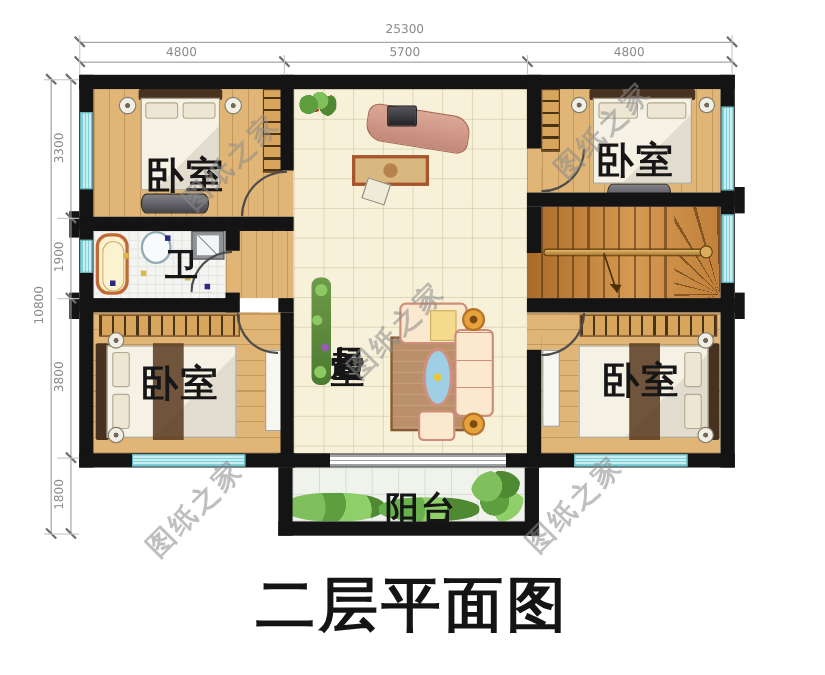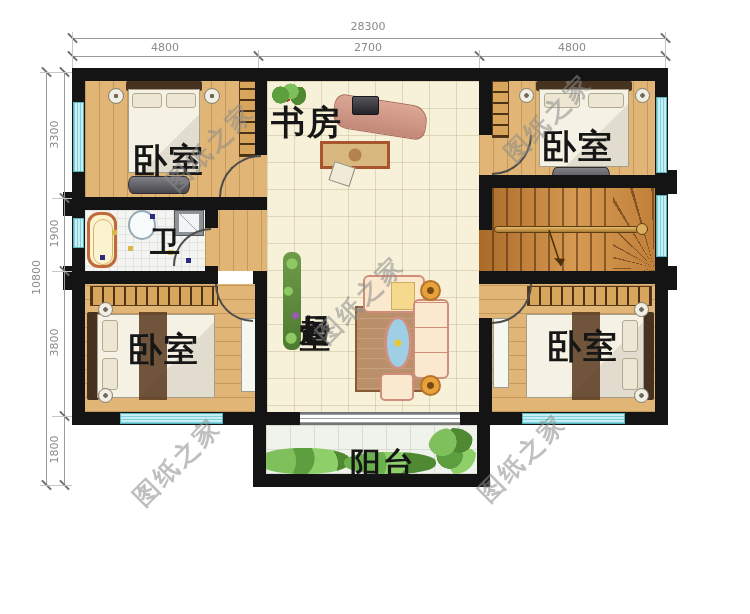--- a/index.html
+++ b/index.html
@@ -221,40 +221,39 @@
   <div class="ab win-h" style="left:522px;top:413px;width:103px;height:11px;"></div>
   <div class="ab" style="left:300px;top:412px;width:160px;height:13px;background:#ffffff;border-top:2px solid #777;border-bottom:2px solid #777;box-sizing:border-box;background-image:repeating-linear-gradient(0deg,#9aa0a0 0 1px,transparent 1px 4px);"></div>
 
   <div class="ab arc" style="left:219px;top:155px;width:42px;height:42px;border-left:2px solid #4c4c4c;border-top:2px solid #4c4c4c;border-top-left-radius:100% 100%;"></div>
   <div class="ab arc" style="left:173px;top:228px;width:38px;height:38px;border-left:2px solid #4c4c4c;border-top:2px solid #4c4c4c;border-top-left-radius:100% 100%;"></div>
   <div class="ab arc" style="left:215px;top:284px;width:38px;height:38px;border-left:2px solid #4c4c4c;border-bottom:2px solid #4c4c4c;border-bottom-left-radius:100% 100%;"></div>
   <div class="ab arc" style="left:492px;top:135px;width:40px;height:40px;border-right:2px solid #4c4c4c;border-bottom:2px solid #4c4c4c;border-bottom-right-radius:100% 100%;"></div>
   <div class="ab arc" style="left:492px;top:284px;width:40px;height:40px;border-right:2px solid #4c4c4c;border-bottom:2px solid #4c4c4c;border-bottom-right-radius:100% 100%;"></div>
 
   <div class="ab room-label" style="left:133px;top:143px;font-size:34px;">卧室</div>
-  <div class="ab room-label" style="left:271px;top:105px;font-size:34px;">书房</div>
   <div class="ab room-label" style="left:542px;top:129px;font-size:34px;">卧室</div>
   <div class="ab room-label" style="left:150px;top:226px;font-size:30px;">卫</div>
   <div class="ab room-label v-label" style="left:299px;top:290px;font-size:31px;">起居室</div>
   <div class="ab room-label" style="left:128px;top:332px;font-size:34px;">卧室</div>
   <div class="ab room-label" style="left:547px;top:329px;font-size:34px;">卧室</div>
   <div class="ab room-label" style="left:350px;top:447px;font-size:31px;">阳台</div>
 
   <div class="ab wm" style="left:210px;top:147px;">图纸之家</div>
   <div class="ab wm" style="left:548px;top:118px;">图纸之家</div>
   <div class="ab wm" style="left:360px;top:300px;">图纸之家</div>
   <div class="ab wm" style="left:177px;top:462px;">图纸之家</div>
   <div class="ab wm" style="left:522px;top:458px;">图纸之家</div>
 
-  <div class="ab dim" style="left:338px;top:20px;width:60px;">28300</div>
+  <div class="ab dim" style="left:338px;top:20px;width:60px;">25300</div>
   <div class="ab dline" style="left:72px;top:38px;width:593px;height:1px;"></div>
   <div class="ab tick" style="left:66px;top:37px;"></div>
   <div class="ab tick" style="left:659px;top:37px;"></div>
   <div class="ab dim" style="left:135px;top:41px;width:60px;">4800</div>
-  <div class="ab dim" style="left:338px;top:41px;width:60px;">2700</div>
+  <div class="ab dim" style="left:338px;top:41px;width:60px;">5700</div>
   <div class="ab dim" style="left:542px;top:41px;width:60px;">4800</div>
   <div class="ab dline" style="left:72px;top:56px;width:593px;height:1px;"></div>
   <div class="ab tick" style="left:66px;top:55px;"></div>
   <div class="ab tick" style="left:252px;top:55px;"></div>
   <div class="ab tick" style="left:473px;top:55px;"></div>
   <div class="ab tick" style="left:659px;top:55px;"></div>
   <div class="ab ext" style="left:72px;top:32px;width:1px;height:36px;"></div>
   <div class="ab ext" style="left:258px;top:50px;width:1px;height:18px;"></div>
   <div class="ab ext" style="left:479px;top:50px;width:1px;height:18px;"></div>
   <div class="ab ext" style="left:665px;top:32px;width:1px;height:36px;"></div>
@@ -272,14 +271,15 @@
   <div class="ab tick" style="left:58px;top:197px;"></div>
   <div class="ab tick" style="left:58px;top:270px;"></div>
   <div class="ab tick" style="left:58px;top:415px;"></div>
   <div class="ab tick" style="left:58px;top:484px;"></div>
   <div class="ab ext" style="left:40px;top:72px;width:32px;height:1px;"></div>
   <div class="ab ext" style="left:52px;top:198px;width:20px;height:1px;"></div>
   <div class="ab ext" style="left:52px;top:271px;width:20px;height:1px;"></div>
   <div class="ab ext" style="left:52px;top:416px;width:20px;height:1px;"></div>
   <div class="ab ext" style="left:40px;top:485px;width:32px;height:1px;"></div>
 
+  <div class="ab title" style="left:0;top:514px;">二层平面图</div>
 
 </div>
 
 </body></html>

